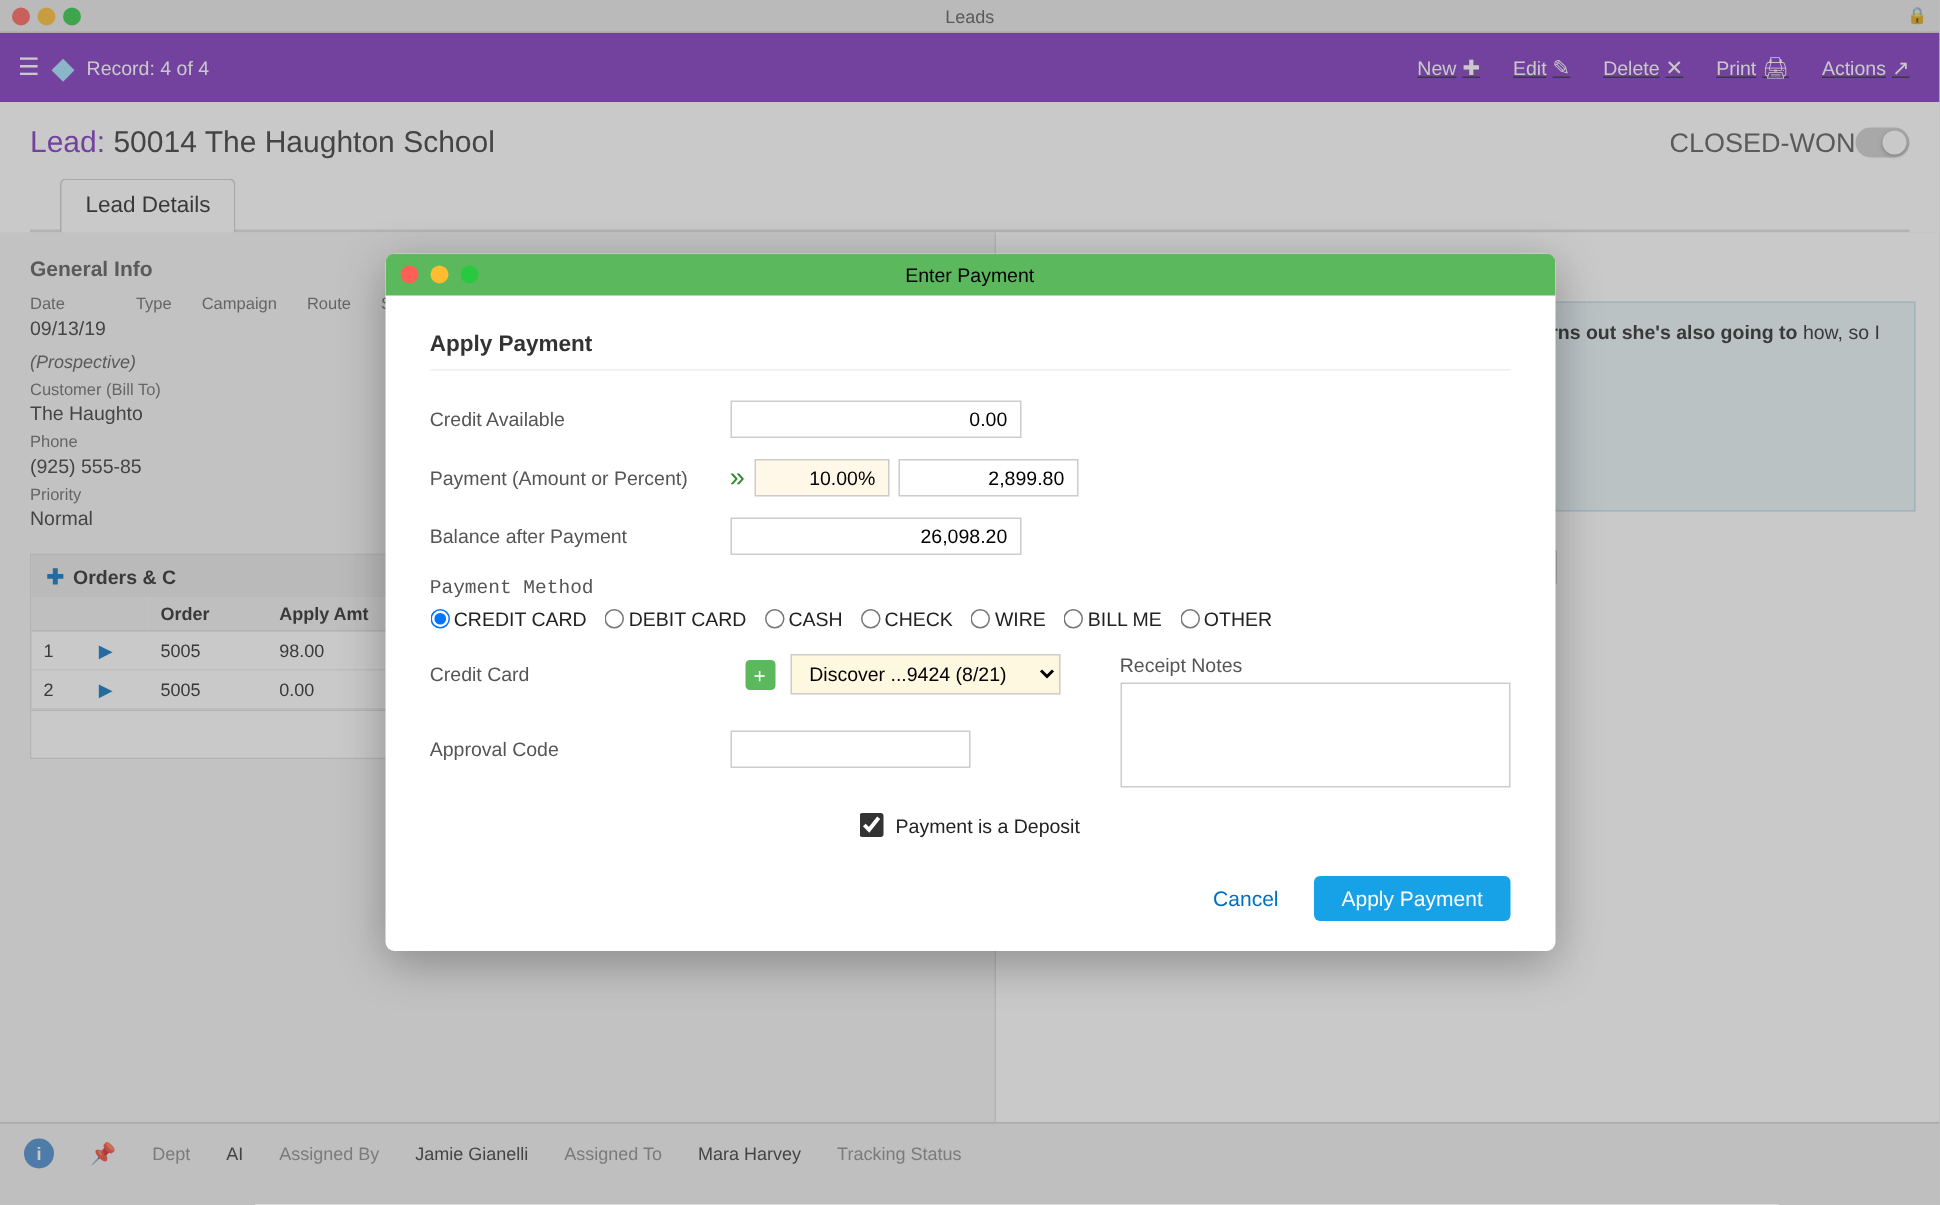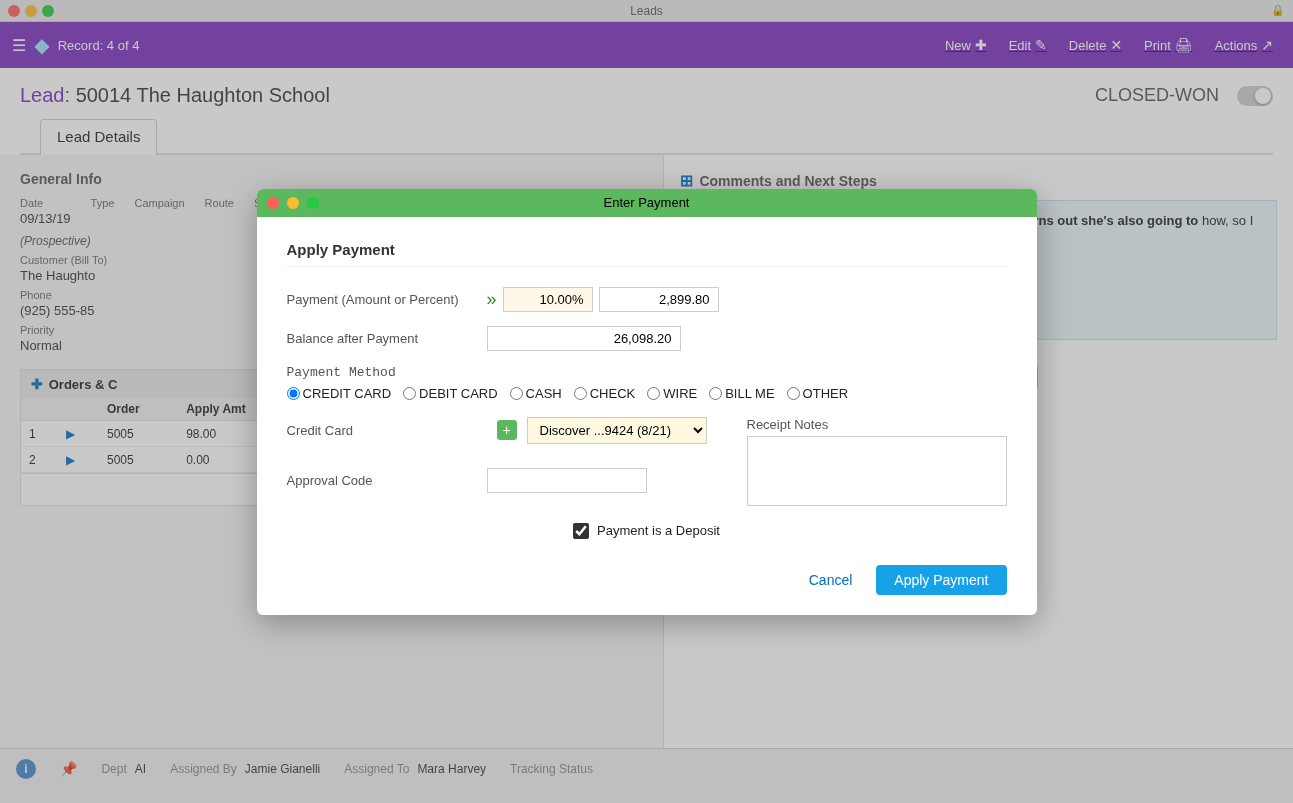--- a/index.html
+++ b/index.html
@@ -62,21 +62,21 @@
       align-items: center;
       justify-content: space-between;
       margin-bottom: 12px;
     }
     .lead-title {
       font-size: 20px;
       font-weight: 300;
       color: #333;
     }
     .lead-title span.lead-label { color: #7b2fbe; }
-    .lead-status-area { display: flex; align-items: flex-end; gap: 18px; }
+    .lead-status-area { display: flex; align-items: flex-start; gap: 0; }
     .lead-status-text { font-size: 18px; font-weight: 500; color: #555; }
     .lead-status-toggle {
       width: 36px; height: 20px; border-radius: 10px; background: #ccc;
       position: relative; cursor: pointer; border: none;
     }
     .lead-status-toggle-knob {
       width: 16px; height: 16px; border-radius: 50%; background: white;
       position: absolute; top: 2px; right: 2px;
       box-shadow: 0 1px 3px rgba(0,0,0,0.3);
     }
@@ -229,21 +229,21 @@
       color: #333;
     }
     .status-info-icon {
       width: 20px; height: 20px; border-radius: 50%; background: #4488cc;
       color: white; display: inline-flex; align-items: center; justify-content: center;
       font-size: 12px; font-weight: bold; cursor: pointer;
     }
     .status-pin-icon {
       color: #888; cursor: pointer; font-size: 14px;
     }
-    .status-field { display: flex; align-items: center; gap: 8px; text-align: right; }
+    .status-field { display: flex; align-items: center; gap: 24px; text-align: right; }
     .status-field-label { color: #888; }
     .status-field-value { color: #333; font-weight: 500; }
     .modal {
       background: white;
       border-radius: 6px;
       width: 780px;
       box-shadow: 0 8px 32px rgba(0,0,0,0.3);
       overflow: hidden;
     }
     .modal-titlebar {
@@ -646,20 +646,24 @@
     <div class="modal-titlebar">
       <div class="modal-dot modal-dot-red"></div>
       <div class="modal-dot modal-dot-yellow"></div>
       <div class="modal-dot modal-dot-green"></div>
       <span class="modal-title">Enter Payment</span>
     </div>
     <div class="modal-body">
       <div class="modal-section-title">Apply Payment</div>
 
 
+      <div class="modal-field-row">
+        <span class="modal-field-label">Credit Available</span>
+        <input class="modal-field-input" type="text" value="0.00" style="">
+      </div>
 
       <div class="modal-field-row">
         <span class="modal-field-label">Payment (Amount or Percent)</span>
         <button class="modal-arrow-btn">»</button>
         <input class="modal-pct-input" type="text" value="10.00%" style="">
         <input class="modal-dollar-input" type="text" value="2,899.80" style="">
       </div>
 
       <div class="modal-field-row">
         <span class="modal-field-label">Balance after Payment</span>

